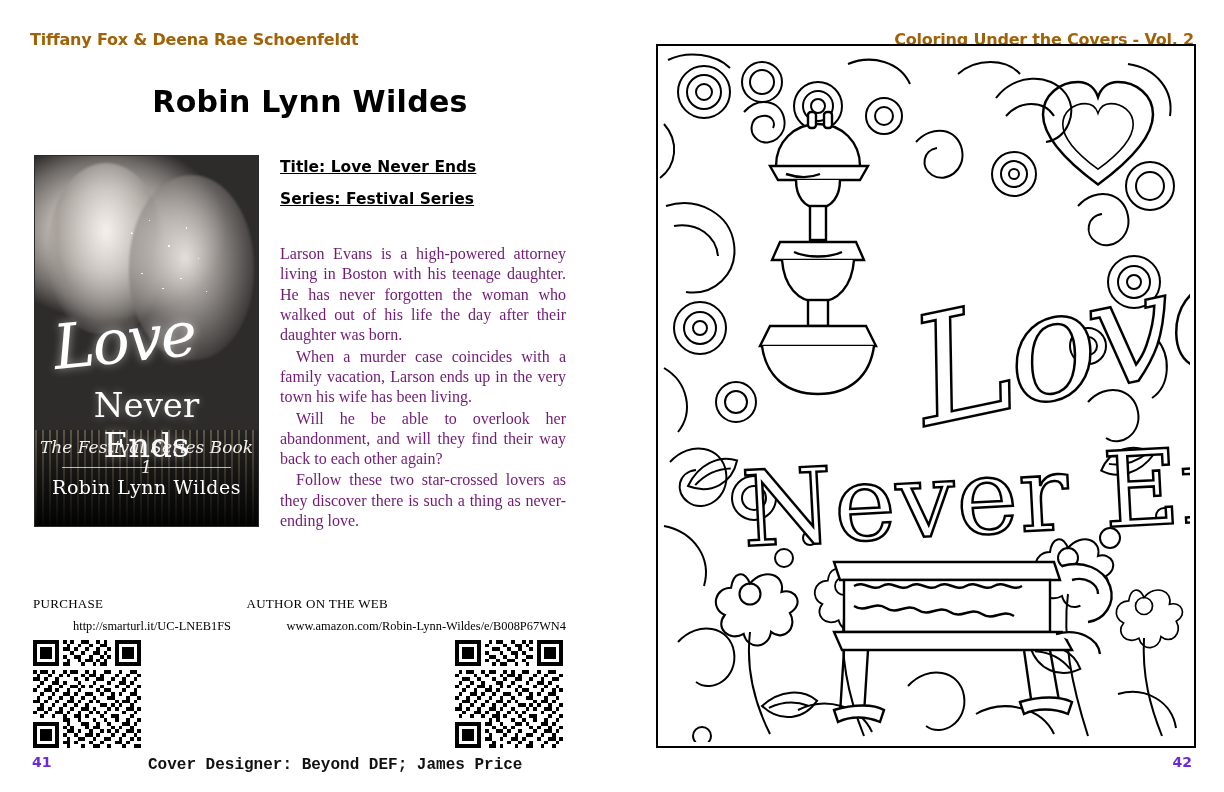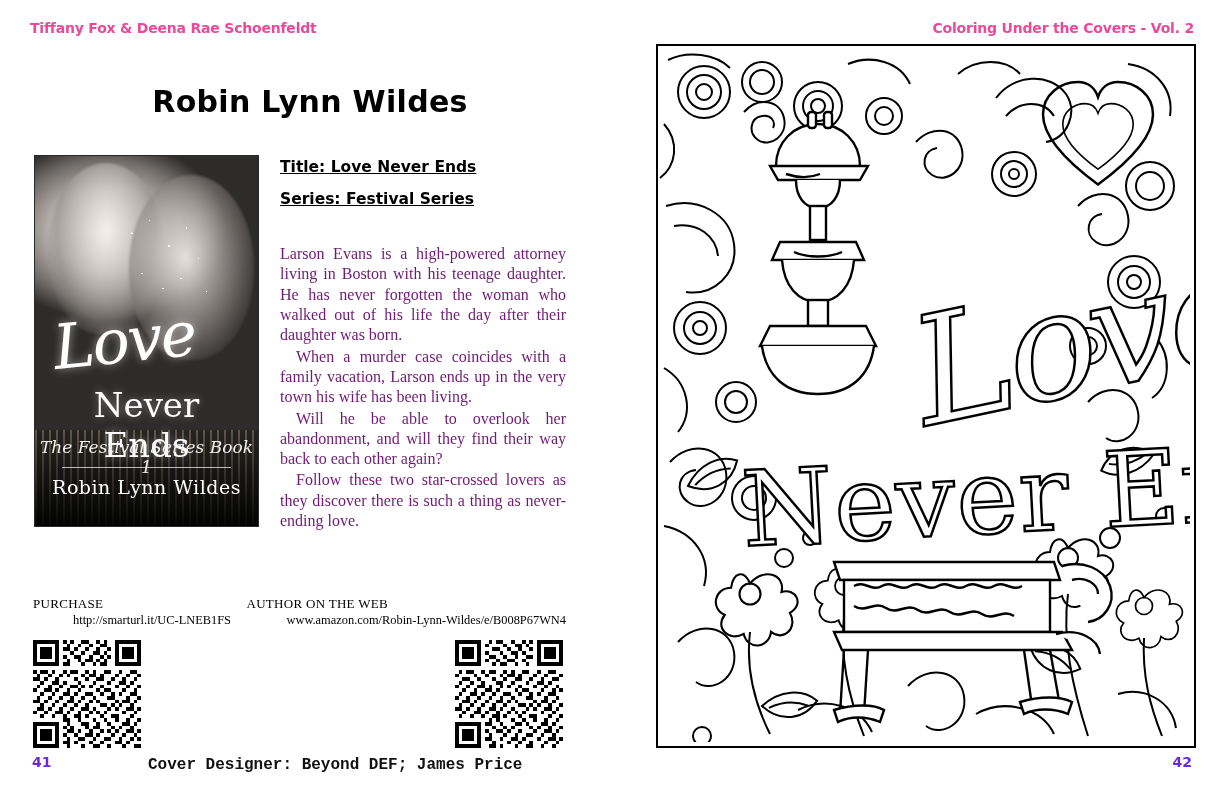--- a/index.html
+++ b/index.html
@@ -12,26 +12,26 @@
     height: 792px;
     position: relative;
     font-family: "Liberation Serif", serif;
     color: #000;
     overflow: hidden;
   }
 
   
   .runhead {
     position: absolute;
-    top: 20px;
+    top: 30px;
     font-family: "DejaVu Sans", sans-serif;
     font-weight: bold;
-    font-size: 14px;
+    font-size: 16px;
     letter-spacing: -0.2px;
-    color: #ec4899;
+    color: #a16207;
     white-space: nowrap;
   }
   .runhead.left  { left: 30px; }
   .runhead.right { right: 30px; }
 
   
   .folio {
     position: absolute;
     bottom: 22px;
     font-family: "DejaVu Sans", sans-serif;
@@ -206,21 +206,21 @@
   }
   .body-copy p { margin: 0 0 1px 0; }
   .body-copy p.indent { text-indent: 16px; }
 
   
   .link-block { position: absolute; }
   .link-block .lbl {
     font-family: "Liberation Serif", serif;
     font-size: 13px;
     letter-spacing: .3px;
-    margin-bottom: 1px;
+    margin-bottom: 7px;
   }
   .link-block .url {
     font-family: "Liberation Serif", serif;
     font-size: 12.4px;
     margin-left: 40px;
   }
   #purchase-block { left: 33px; top: 596px; text-align: left; }
   #web-block { right: 658px; top: 596px; text-align: left; }
 
   .qr {

